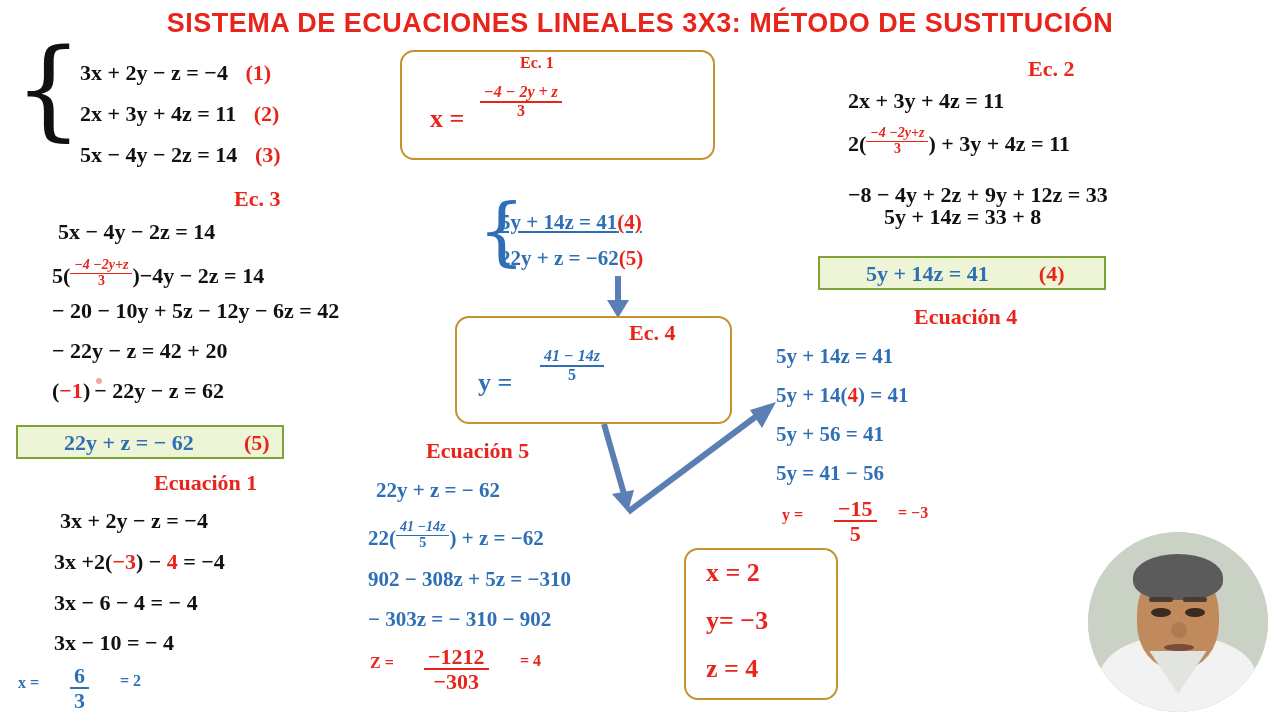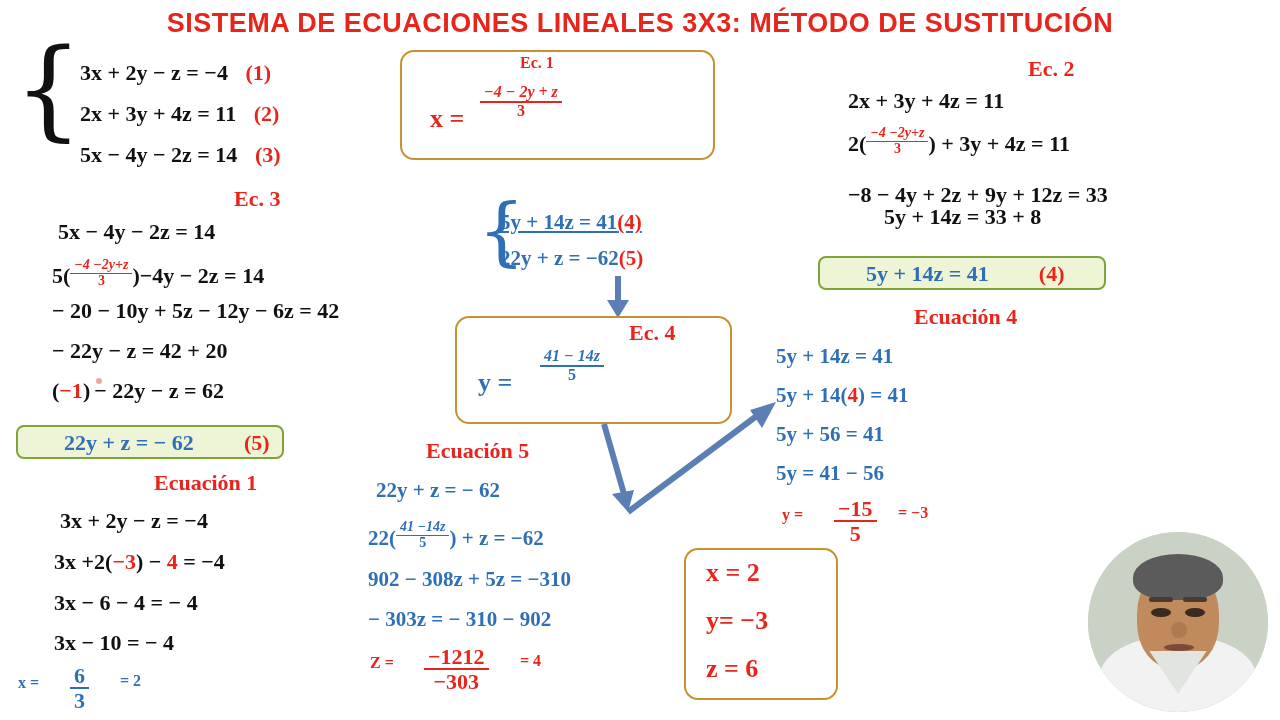--- a/index.html
+++ b/index.html
@@ -40,21 +40,21 @@
     font-size:108px;line-height:.95;color:#111;font-weight:400;
   }
   .brace2{font-family:"DejaVu Serif", serif;font-size:74px;line-height:.95;color:#2f6fb5;font-weight:400;}
 
   
   .box{
     border:2.5px solid #c8912f;border-radius:14px;background:#fff;
     box-sizing:border-box;
   }
   .greenbox{
-    border:2px solid #7fa33a;border-radius:8px;background:#eef5d6;
+    border:2px solid #7fa33a;border-radius:0;background:#eef5d6;
     box-sizing:border-box;padding:3px 10px;
   }
 
   
   svg.arrow{position:absolute;overflow:visible;}
 
   
   .avatar{
     position:absolute;right:12px;bottom:8px;width:180px;height:180px;border-radius:50%;
     overflow:hidden;background:#cfd8c9;
@@ -213,21 +213,21 @@
 <div class="abs mline s24 blue" style="left:18px;top:674px;">x =</div>
 <div class="abs frac s18 blue mline" style="left:70px;top:664px;">
   <span class="num">6</span>
   <span class="den">3</span>
 </div>
 <div class="abs mline s24 blue" style="left:120px;top:672px;">= 2</div>
 
 <div class="abs box" style="left:684px;top:548px;width:154px;height:152px;"></div>
 <div class="abs mline s26 red" style="left:706px;top:558px;">x = 2</div>
 <div class="abs mline s26 red" style="left:706px;top:606px;">y= −3</div>
-<div class="abs mline s26 red" style="left:706px;top:654px;">z = 6</div>
+<div class="abs mline s26 red" style="left:706px;top:654px;">z = 4</div>
 
 <div class="avatar">
   <div class="av-bg"></div>
   <div class="av-shirt"></div>
   <div class="av-neck"></div>
   <div class="av-face"></div>
   <div class="av-hair"></div>
   <div class="av-brow l"></div>
   <div class="av-brow r"></div>
   <div class="av-eye l"></div>

